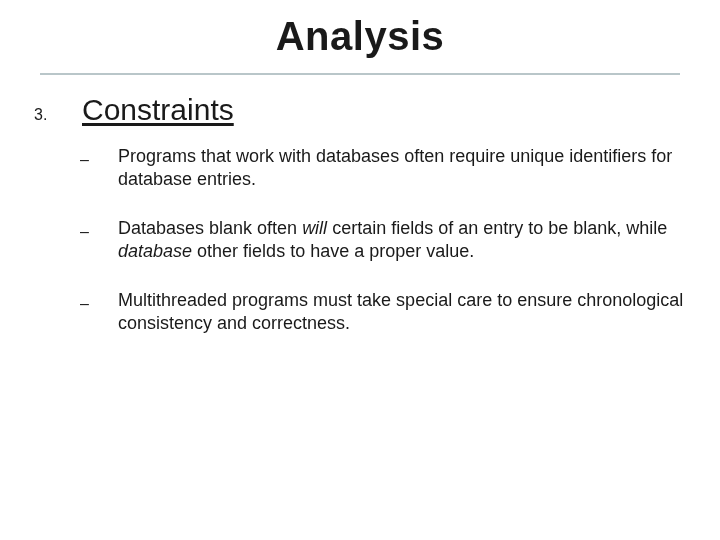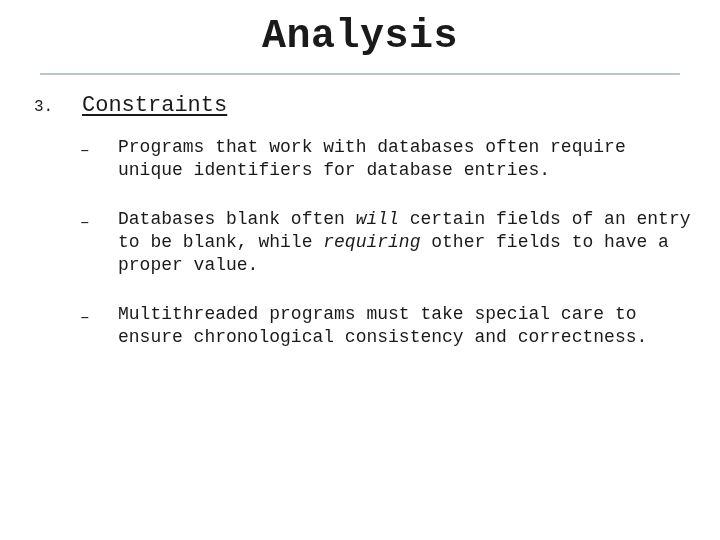--- a/index.html
+++ b/index.html
@@ -10,21 +10,20 @@
     background: #ffffff;
     font-family: Verdana, Geneva, sans-serif;
     color: #1a1a1a;
     overflow: hidden;
   }
   .slide {
     width: 720px;
     height: 385px;
     position: relative;
     box-sizing: border-box;
-    font-family: Liberation Mono, monospace;
   }
   .title {
     text-align: center;
     font-weight: 700;
     font-size: 40px;
     padding-top: 14px;
     padding-bottom: 8px;
     letter-spacing: 0.5px;
   }
   .rule {
@@ -40,21 +39,21 @@
     align-items: baseline;
     gap: 28px;
     margin-bottom: 18px;
     margin-left: 6px;
   }
   .num {
     font-size: 16px;
     min-width: 20px;
   }
   .heading {
-    font-size: 22px;
+    font-size: 30px;
     text-decoration: underline;
     text-underline-offset: 3px;
     font-weight: 400;
   }
   .bullets {
     margin: 0;
     padding: 0;
     list-style: none;
   }
   .bullets li {
@@ -91,21 +90,21 @@
       <span class="heading">Constraints</span>
     </div>
 
     <ul class="bullets">
       <li>
         <span class="dash">–</span>
         <span class="bullet-text">Programs that work with databases often require unique identifiers for database entries.</span>
       </li>
       <li>
         <span class="dash">–</span>
-        <span class="bullet-text"><span>Databases blank often </span><span class="italic">will</span><span> certain fields of an entry to be blank, while </span><span class="italic">requiring</span><span> other fields to have a proper value.</span></span>
+        <span class="bullet-text"><span>Databases blank often </span><span class="italic">will</span><span> certain fields of an entry to be blank, while </span><span class="italic">database</span><span> other fields to have a proper value.</span></span>
       </li>
       <li>
         <span class="dash">–</span>
         <span class="bullet-text">Multithreaded programs must take special care to ensure chronological consistency and correctness.</span>
       </li>
     </ul>
 
   </div>
 </div>
 

